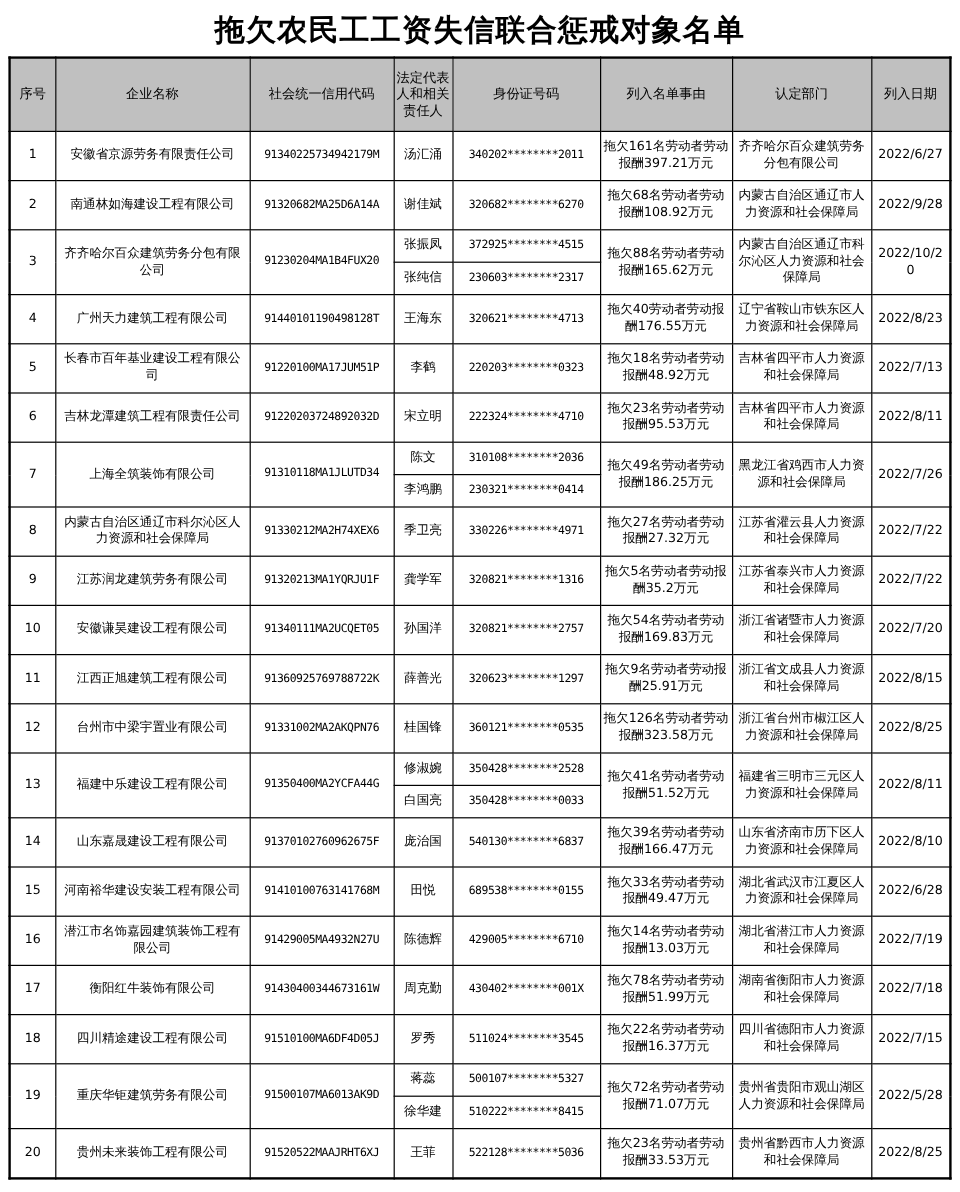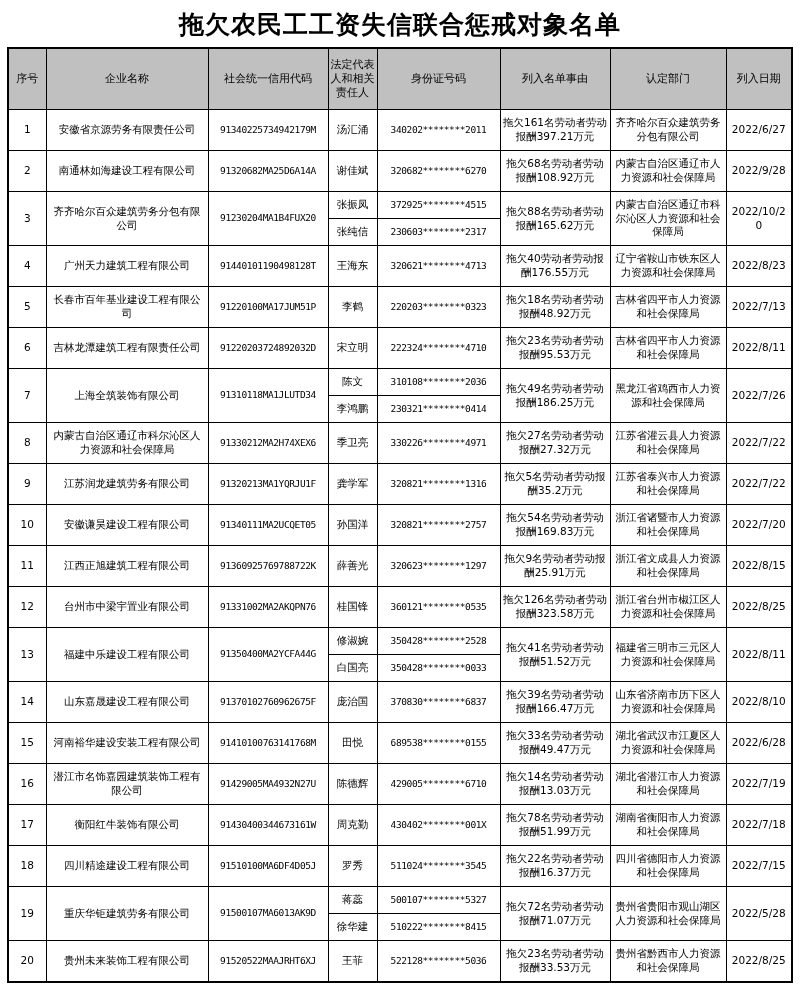--- a/index.html
+++ b/index.html
@@ -224,21 +224,21 @@
         </tr>
         <tr class="h-half">
           <td>白国亮</td>
           <td class="code">350428********0033</td>
         </tr>
         <tr class="h-single">
           <td>14</td>
           <td>山东嘉晟建设工程有限公司</td>
           <td class="code">91370102760962675F</td>
           <td>庞治国</td>
-          <td class="code">370830********6837</td>
+          <td class="code">540130********6837</td>
           <td>拖欠39名劳动者劳动报酬166.47万元</td>
           <td>山东省济南市历下区人力资源和社会保障局</td>
           <td>2022/8/10</td>
         </tr>
         <tr class="h-single">
           <td>15</td>
           <td>河南裕华建设安装工程有限公司</td>
           <td class="code">91410100763141768M</td>
           <td>田悦</td>
           <td class="code">689538********0155</td>

